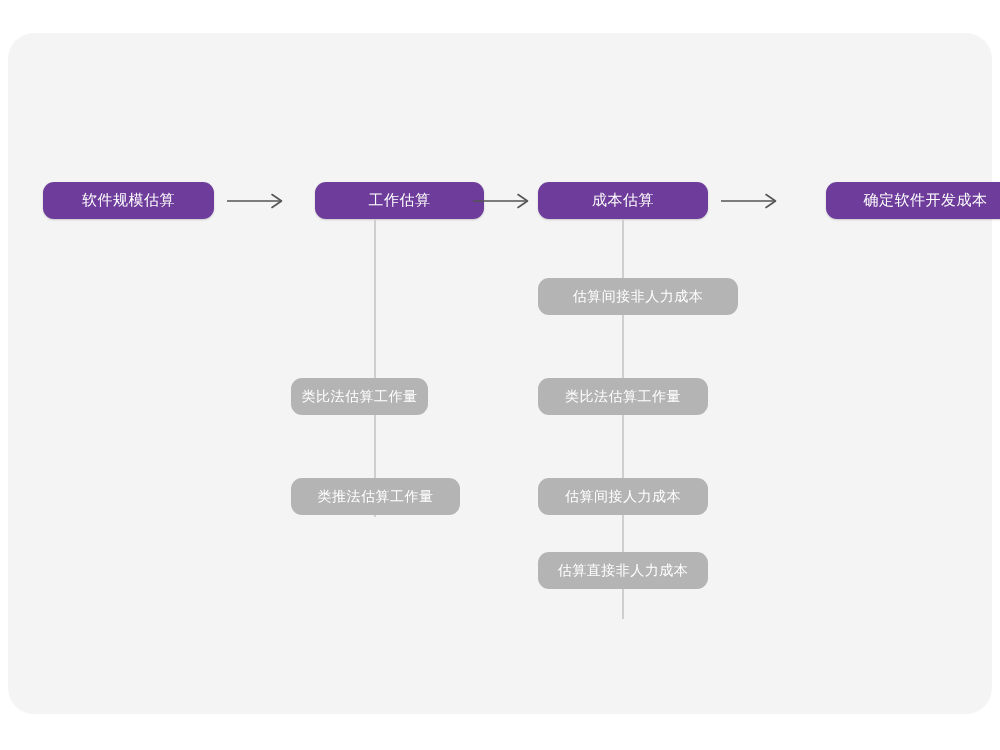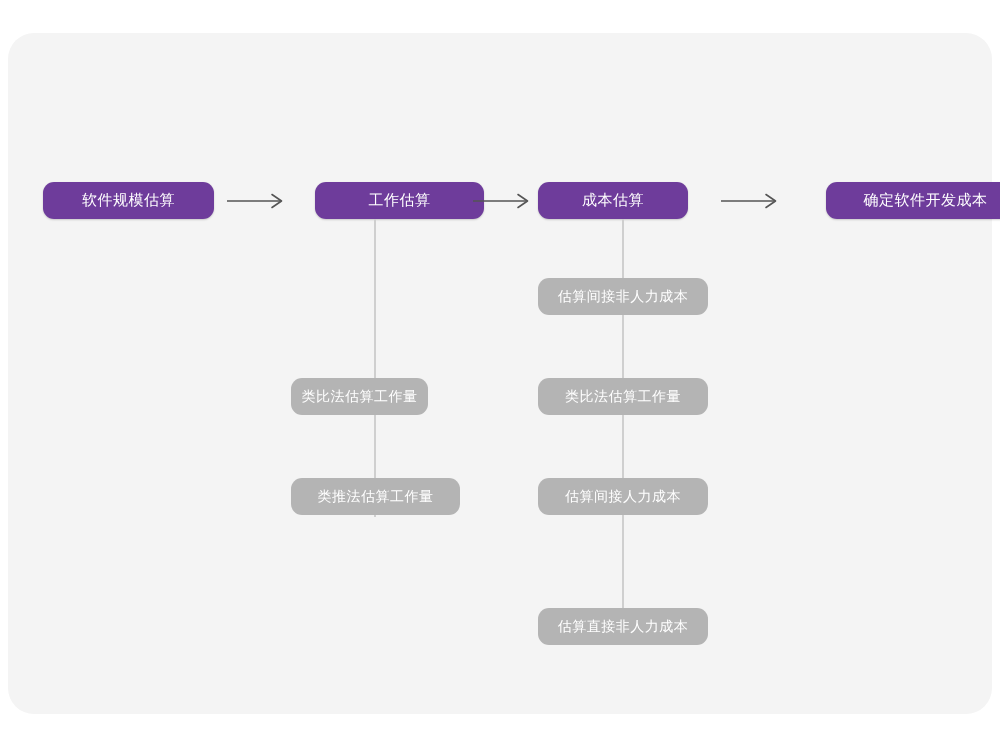--- a/index.html
+++ b/index.html
@@ -65,33 +65,33 @@
     box-shadow: 0 1px 2px rgba(0,0,0,0.18);
   }
   .node.secondary {
     background: #b4b4b4;
     font-size: 14px;
   }
 
   
   .n1 { left: 43px;  top: 182px; width: 171px; }
   .n2 { left: 293px; top: 182px; width: 169px; margin-left: 22px; }
-  .n3 { left: 538px; top: 182px; width: 150px; }
+  .n3 { left: 538px; top: 182px; width: 170px; }
   .n4 { left: 826px; top: 182px; width: 199px; }
 
   
   .l1 { left: 291px; top: 278px; width: 169px; }
   .l2 { left: 291px; top: 378px; width: 137px; }
   .l3 { left: 291px; top: 478px; width: 169px; }
 
   
-  .r1 { left: 538px; top: 278px; width: 170px; }
+  .r1 { left: 538px; top: 278px; width: 200px; }
   .r2 { left: 538px; top: 378px; width: 170px; }
   .r3 { left: 538px; top: 478px; width: 170px; font-family: Liberation Serif, serif; }
-  .r4 { left: 538px; top: 608px; width: 170px; text-align: right; }
+  .r4 { left: 538px; top: 552px; width: 170px; text-align: right; }
 
   
   .arrow {
     position: absolute;
     top: 192px;
     width: 62px;
     height: 18px;
   }
   .a1 { left: 226px; }
   .a2 { left: 472px; }

